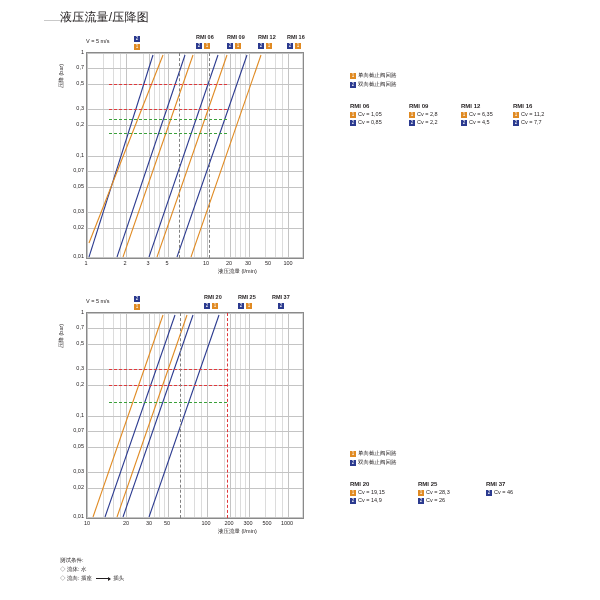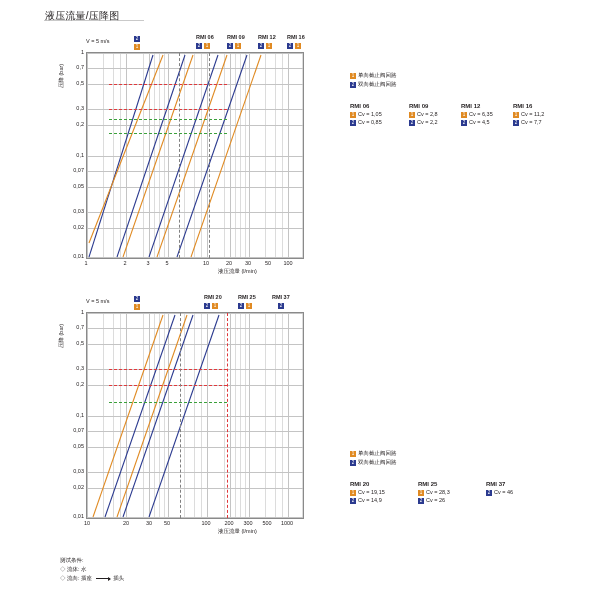--- a/index.html
+++ b/index.html
@@ -12,22 +12,22 @@
     overflow:hidden;
   }
   .page{position:relative;width:600px;height:600px;}
 
   
   .title-bar{
     position:absolute;left:44px;top:8px;width:100px;height:12px;
     background:#ffffff;border-bottom:1px solid #c9c9c9;
   }
   .title-text{
-    position:absolute;left:45px;top:9px;
-    font-size:10px;color:#231f20;letter-spacing:.2px;
+    position:absolute;left:60px;top:9px;
+    font-size:12px;color:#231f20;letter-spacing:.2px;
   }
 
   
   .chart{position:absolute;}
   .plot{
     position:absolute;left:0;top:0;
     border:1px solid #8a8a8a;
     background:#ffffff;
     overflow:hidden;
   }

